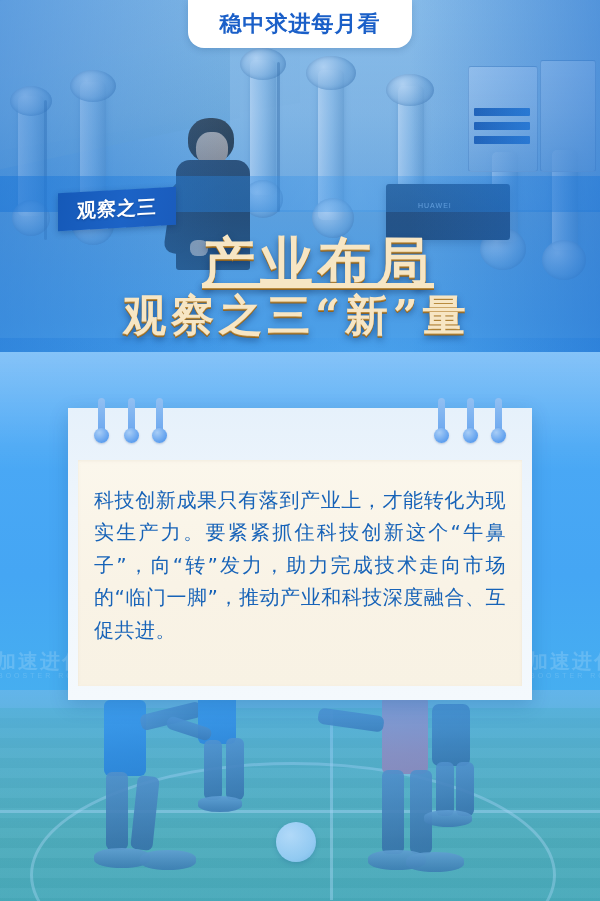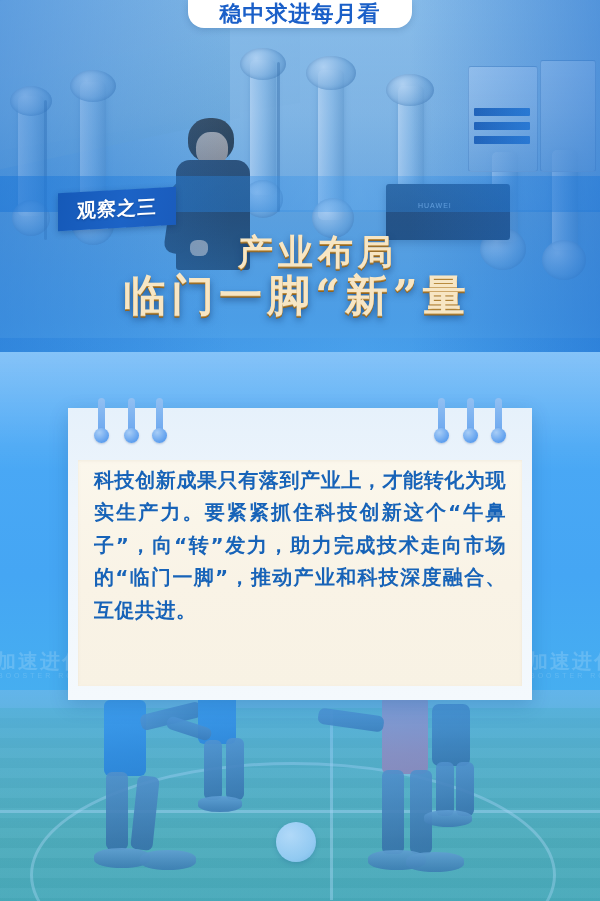--- a/index.html
+++ b/index.html
@@ -255,21 +255,21 @@
         rgba(70,165,245,.68) 0%,
         rgba(64,160,242,.50) 30%,
         rgba(60,160,238,.40) 70%,
         rgba(62,168,232,.46) 100%);
   }
 
   
   .pill {
     position: absolute;
     left: 188px; top: 0px;
-    width: 224px; height: 28px;
+    width: 224px; height: 48px;
     background: #ffffff;
     border-radius: 0 0 16px 16px;
     box-shadow: 0 2px 7px rgba(10,50,100,.18);
     display: flex;
     align-items: center;
     justify-content: center;
     z-index: 30;
   }
   .pill-text {
     font-family: "DejaVu Sans", "Liberation Sans", sans-serif;
@@ -318,22 +318,23 @@
     font-weight: bold;
     color: #f7e6c4;
     letter-spacing: 5px;
     line-height: 1.12;
     text-shadow:
       0 1px 0 #b98b3e,
       0 2px 0 #8f6424,
       0 4px 7px rgba(10,40,90,.55);
   }
   .title-line-1 {
-    font-size: 35px;
+    font-size: 53px;
     padding-left: 36px;
+    text-decoration: underline;
   }
   .title-line-2 {
     font-size: 43px;
     padding-right: 6px;
   }
 
   
   .card-outer {
     position: absolute;
     left: 68px; top: 408px;
@@ -344,25 +345,25 @@
   }
   .card-inner {
     position: absolute;
     left: 10px; top: 52px;
     width: 444px; height: 226px;
     background: linear-gradient(180deg, #fbf7ec 0%, #f9f3e6 55%, #f8f2e4 100%);
     box-shadow: inset 0 1px 3px rgba(160,140,100,.10);
   }
   .quote-text {
     position: absolute;
-    left: 16px; top: 4px;
+    left: 16px; top: 24px;
     width: 412px;
     font-family: "DejaVu Sans", "Liberation Sans", sans-serif;
     font-size: 20px;
-    font-weight: bold;
+    font-weight: normal;
     line-height: 1.62;
     color: #1763b8;
     letter-spacing: 0.5px;
     text-align: justify;
   }
   
   .pin {
     position: absolute;
     z-index: 16;
   }
@@ -567,21 +568,21 @@
   <div class="pill">
     <span class="pill-text">稳中求进每月看</span>
   </div>
 
   <div class="ribbon">
     <span class="ribbon-text">观察之三</span>
   </div>
 
   <div class="title-wrap">
     <div class="title-line title-line-1">产业布局</div>
-    <div class="title-line title-line-2">临门一脚“新”量</div>
+    <div class="title-line title-line-2">观察之三“新”量</div>
   </div>
 
   <div class="pin" style="left:94px; top:398px; width:15px; height:45px;">
     <div class="pin-bar"></div>
     <div class="pin-head"></div>
   </div>
   <div class="pin" style="left:124px; top:398px; width:15px; height:45px;">
     <div class="pin-bar"></div>
     <div class="pin-head"></div>
   </div>

